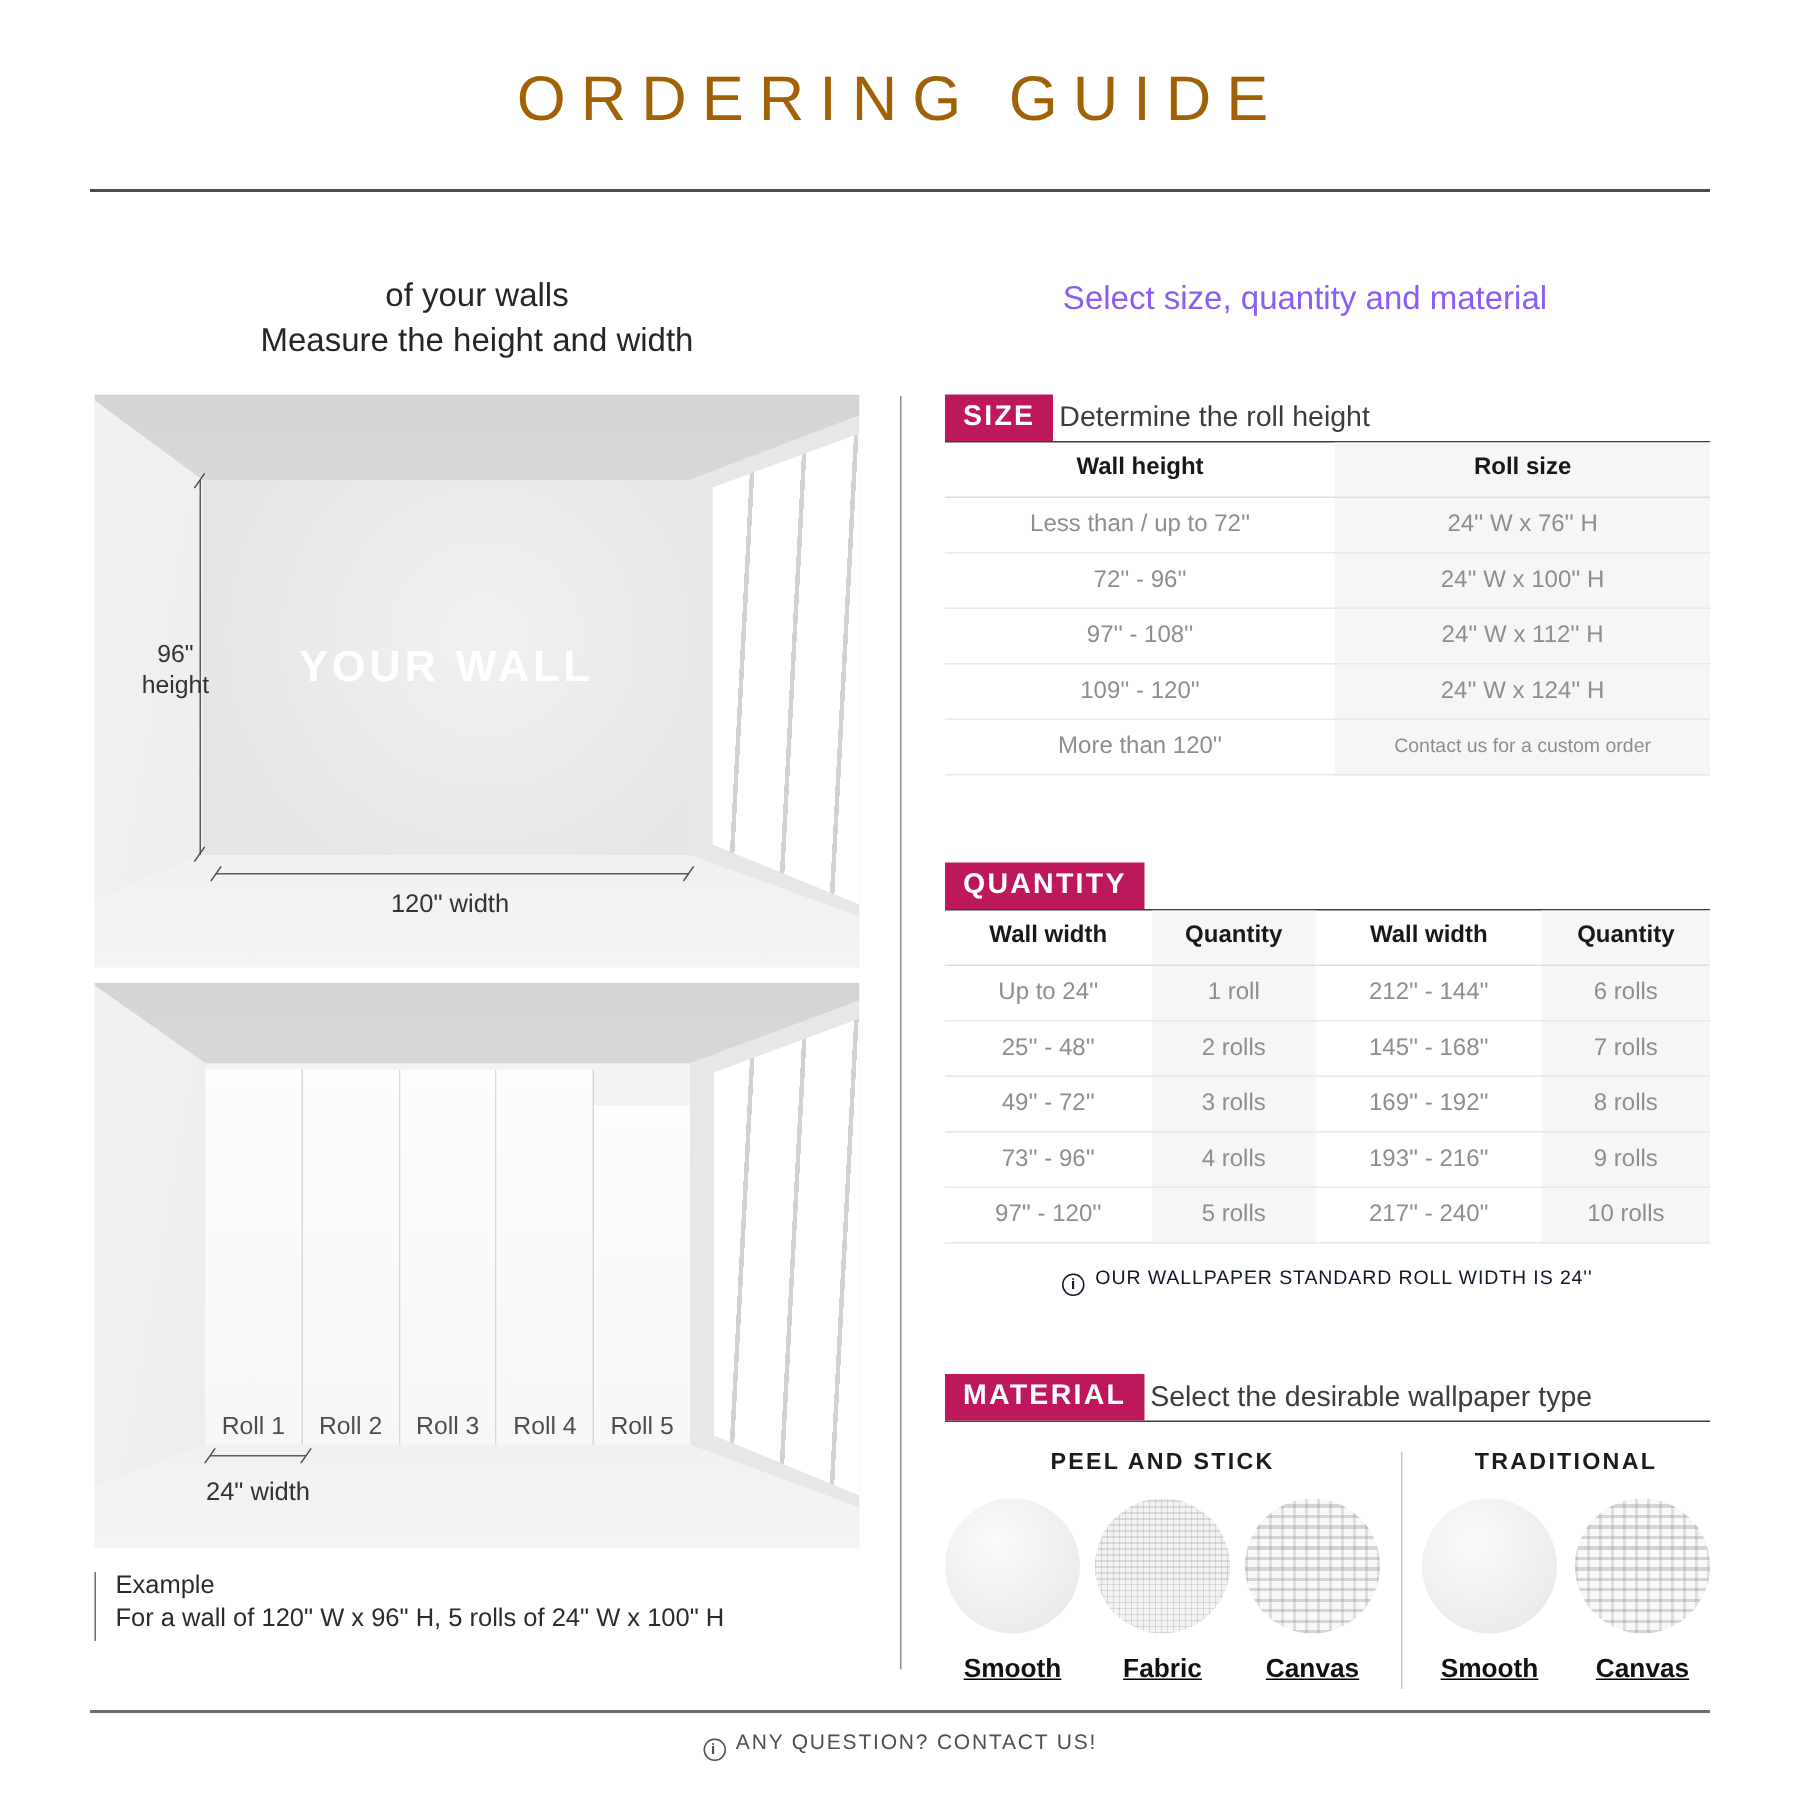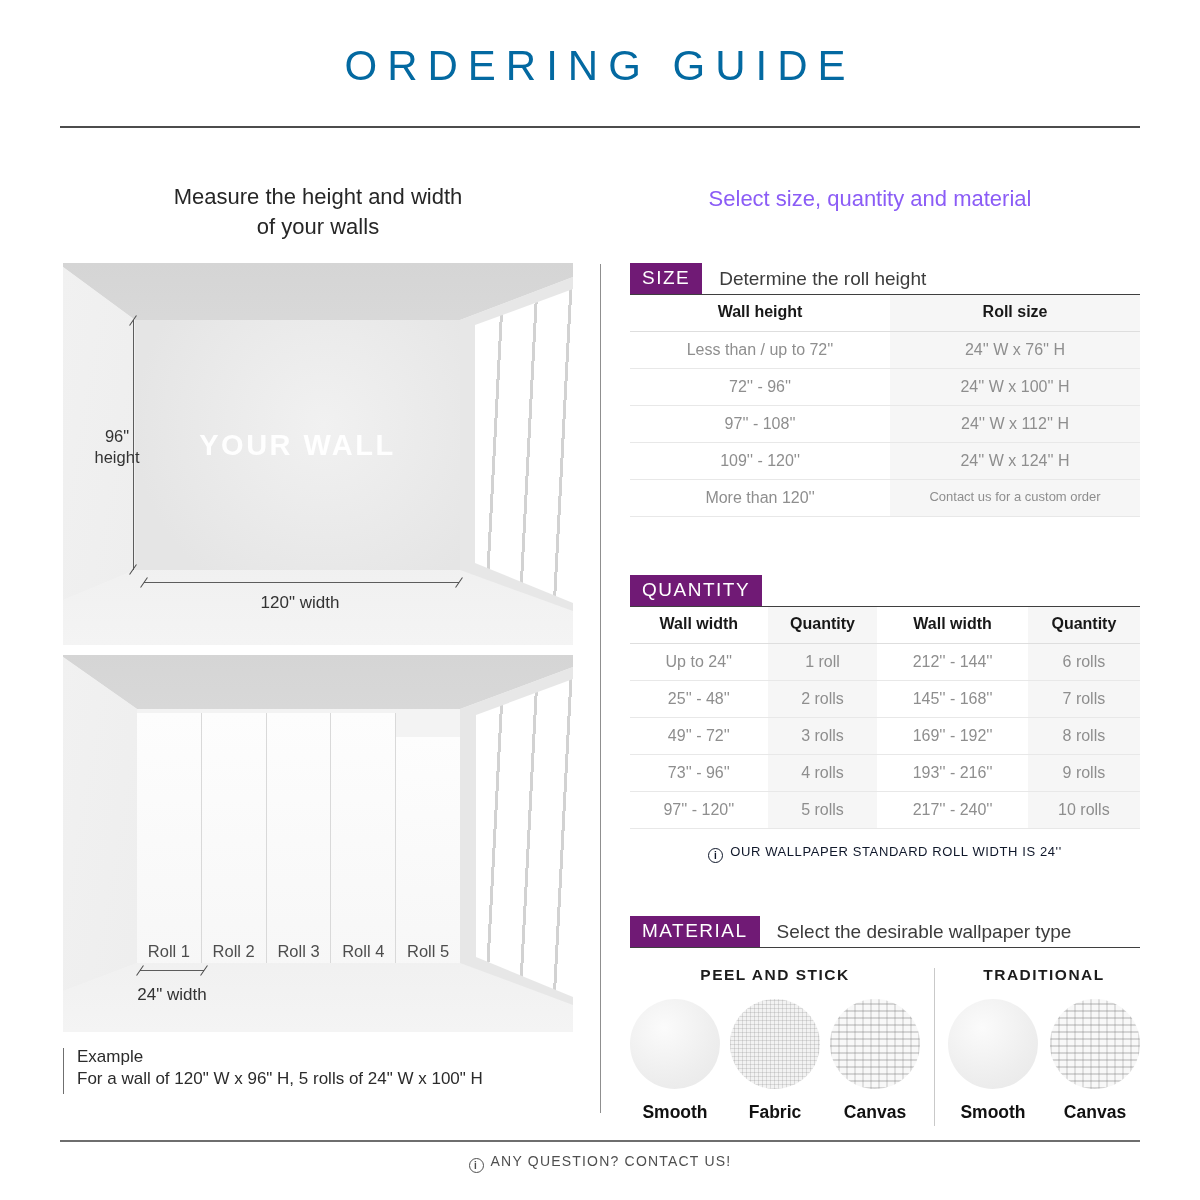--- a/index.html
+++ b/index.html
@@ -1,21 +1,21 @@
 <!DOCTYPE html>
 <html><head>
 <meta charset="utf-8">
 <style>
   * { margin:0; padding:0; box-sizing:border-box; }
   body { background:#ffffff; font-family:"Liberation Sans", sans-serif; }
   #page { position:relative; width:1200px; height:1200px; background:#fff; overflow:hidden; }
 
   
   .page-title { position:absolute; top:42px; left:0; width:1200px; text-align:center;
-    font-size:42px; font-weight:500; letter-spacing:10px; color:#0369a1; }
+    font-size:42px; font-weight:500; letter-spacing:10px; color:#a16207; }
   .top-rule { position:absolute; top:126px; left:60px; width:1080px; height:0; border-top:2px solid #4c4c4c; }
 
   
   .left-heading { position:absolute; top:182px; left:63px; width:510px; text-align:center;
     font-size:22px; color:#262626; line-height:1.35; }
   .right-heading { position:absolute; top:186px; left:600px; width:540px; text-align:center;
     font-size:22px; color:#8b5cf6; }
 
   
   .col-divider { position:absolute; left:600px; top:264px; width:1px; height:849px; background:#8f8f8f; }
@@ -70,23 +70,23 @@
   .example { position:absolute; left:63px; top:1046px; width:530px; padding-left:14px;
     font-size:17px; color:#2b2b2b; line-height:1.32; }
   .example::before { content:""; position:absolute; left:0; top:2px; width:1px; height:46px; background:#6f6f6f; }
 
   
   .section { position:absolute; left:630px; width:510px; }
   #sec-size { top:263px; }
   #sec-quantity { top:575px; }
   #sec-material { top:916px; }
   .sec-head { display:flex; align-items:flex-end; border-bottom:1px solid #3f3f3f; }
-  .badge { display:inline-block; background:#701a75; color:#ffffff; font-size:19px; font-weight:400;
+  .badge { display:inline-block; background:#be185d; color:#ffffff; font-size:19px; font-weight:700;
     letter-spacing:1.5px; padding:4px 12px 5px; }
-  .sec-title { font-size:19px; color:#3c3c3c; margin-left:17px; padding-bottom:4px; }
+  .sec-title { font-size:19px; color:#3c3c3c; margin-left:4px; padding-bottom:4px; }
 
   table { width:100%; border-collapse:collapse; table-layout:fixed; margin-top:0; }
   th { font-size:16px; font-weight:700; color:#181818; text-align:center; padding:8px 2px 10px;
     border-bottom:1px solid #dedede; }
   td { font-size:16px; color:#8e8e8e; text-align:center; padding:9px 2px;
     border-bottom:1px solid #e8e8e8; }
   .alt { background:#f6f6f6; }
   .small-cell { font-size:13px; line-height:1.3; padding:6px 2px 7px; }
 
   .tbl-note { margin-top:15px; text-align:center; font-size:13px; letter-spacing:0.6px; color:#0f172a; }
@@ -94,21 +94,21 @@
     align-items:center; justify-content:center; font-size:10px; font-weight:700; margin-right:7px;
     vertical-align:-3px; font-style:normal; }
 
   
   .mat-row { display:flex; margin-top:18px; }
   .mat-group1 { width:290px; }
   .mat-group2 { width:192px; }
   .mat-divider { width:1px; background:#c9c9c9; margin:2px 13px 0 14px; height:158px; }
   .mat-title { text-align:center; font-size:15.5px; font-weight:700; letter-spacing:1.5px; color:#1c1c1c; }
   .swatches { display:flex; justify-content:space-between; margin-top:15px; }
-  .swatch { display:flex; flex-direction:column; align-items:center; }
+  .swatch { display:flex; flex-direction:column; align-items:center;text-decoration:underline; }
   .circle { width:90px; height:90px; border-radius:50%; }
   .tex-smooth { background:radial-gradient(circle at 38% 32%, #fbfbfb, #eeeeee 60%, #e7e7e7); }
   .tex-fabric { background-color:#f2f2f2;
     background-image:repeating-linear-gradient(0deg, rgba(150,150,150,0.28) 0 1px, transparent 1px 4px),
                      repeating-linear-gradient(90deg, rgba(150,150,150,0.28) 0 1px, transparent 1px 4px); }
   .tex-canvas { background-color:#f8f8f8;
     background-image:repeating-linear-gradient(0deg, rgba(130,130,130,0.30) 0 2px, transparent 2px 7px),
                      repeating-linear-gradient(90deg, rgba(130,130,130,0.22) 0 2px, transparent 2px 8px); }
   .swatch-label { margin-top:13px; font-size:17.5px; font-weight:700; color:#111111; }
 
@@ -119,22 +119,22 @@
 </style>
 </head>
 <body>
 
 <div id="page">
 
   <div class="page-title">ORDERING GUIDE</div>
   <div class="top-rule"></div>
 
   <div class="left-heading">
+    <div>of your walls</div>
     <div>Measure the height and width</div>
-    <div>of your walls</div>
   </div>
 
   <div class="right-heading">Select size, quantity and material</div>
 
   <div class="col-divider"></div>
 
   <div class="room" id="room1">
     <div class="layer ceiling1"></div>
     <div class="layer lwall1"></div>
     <div class="bwall1"></div>

